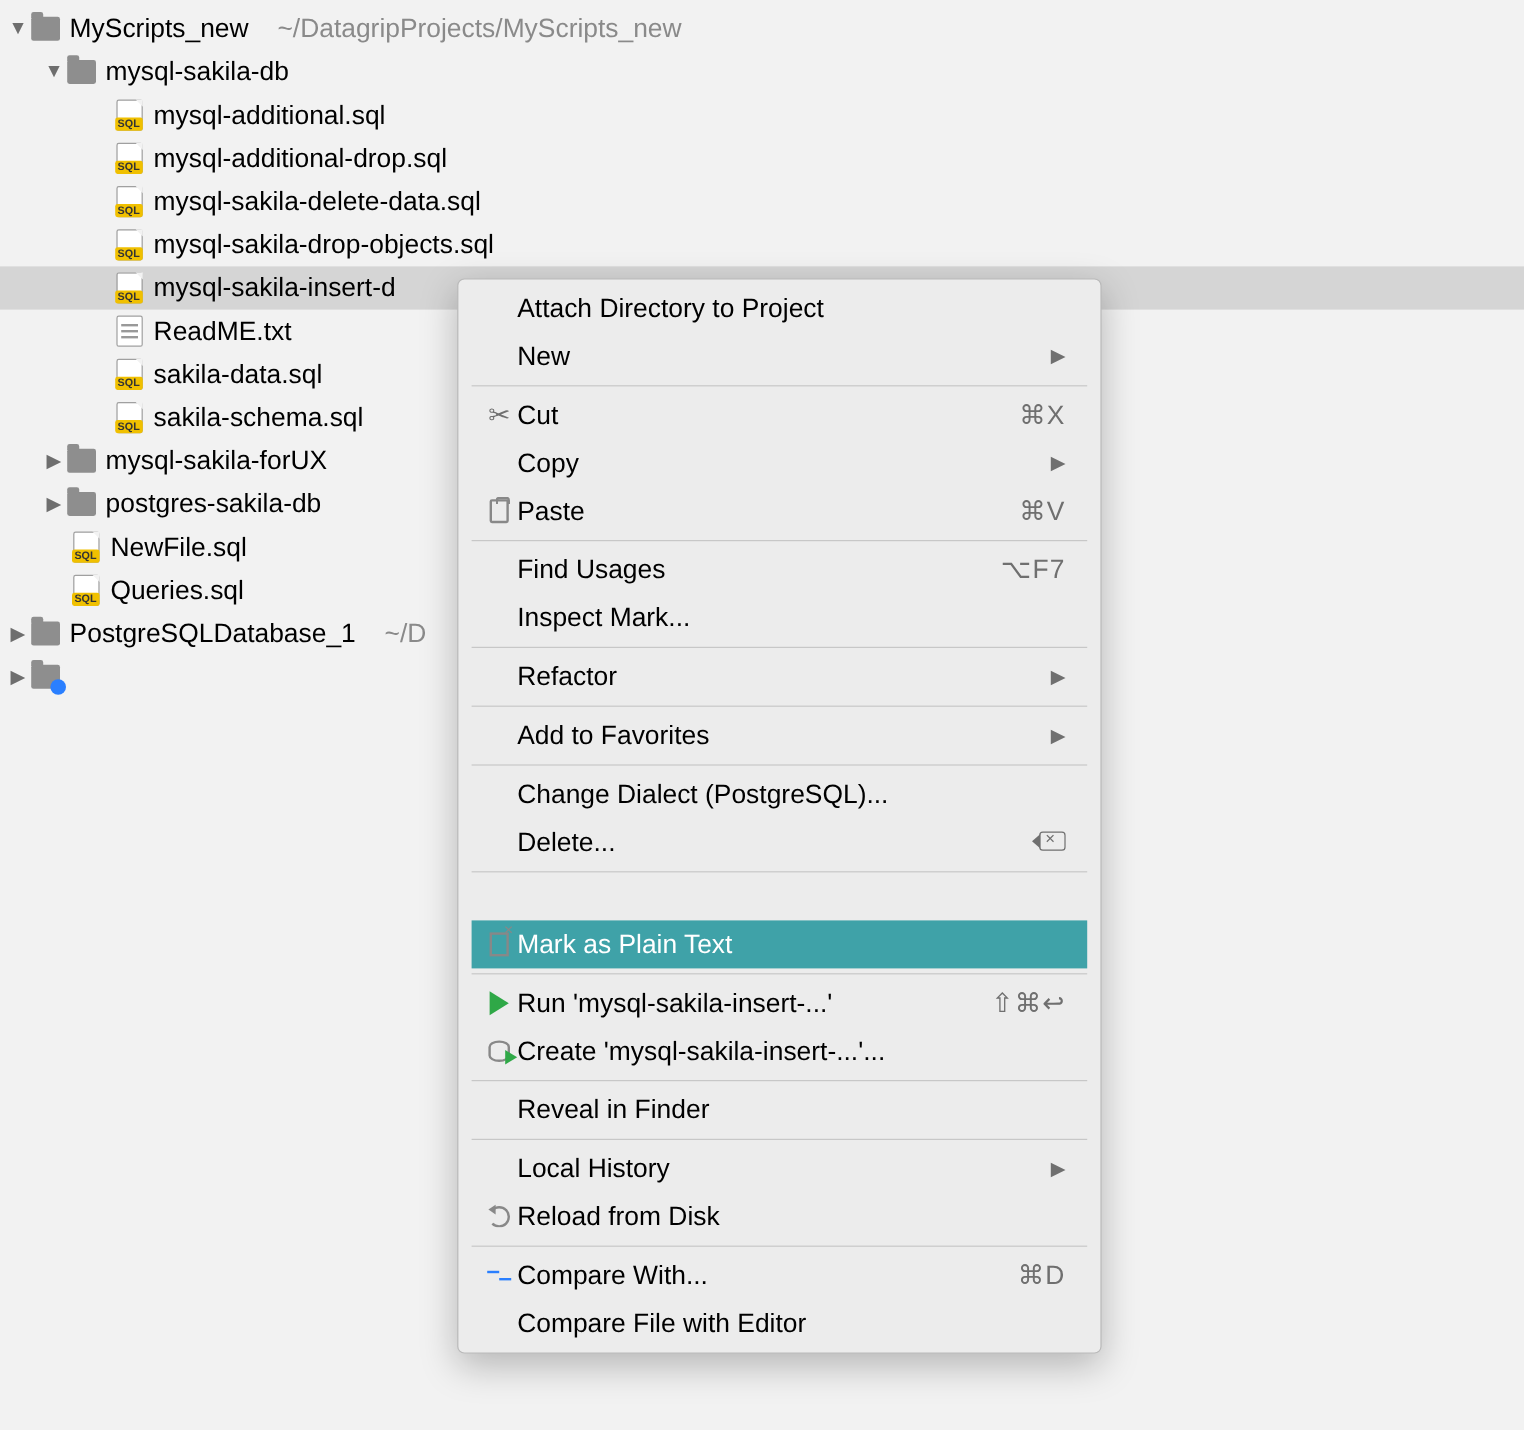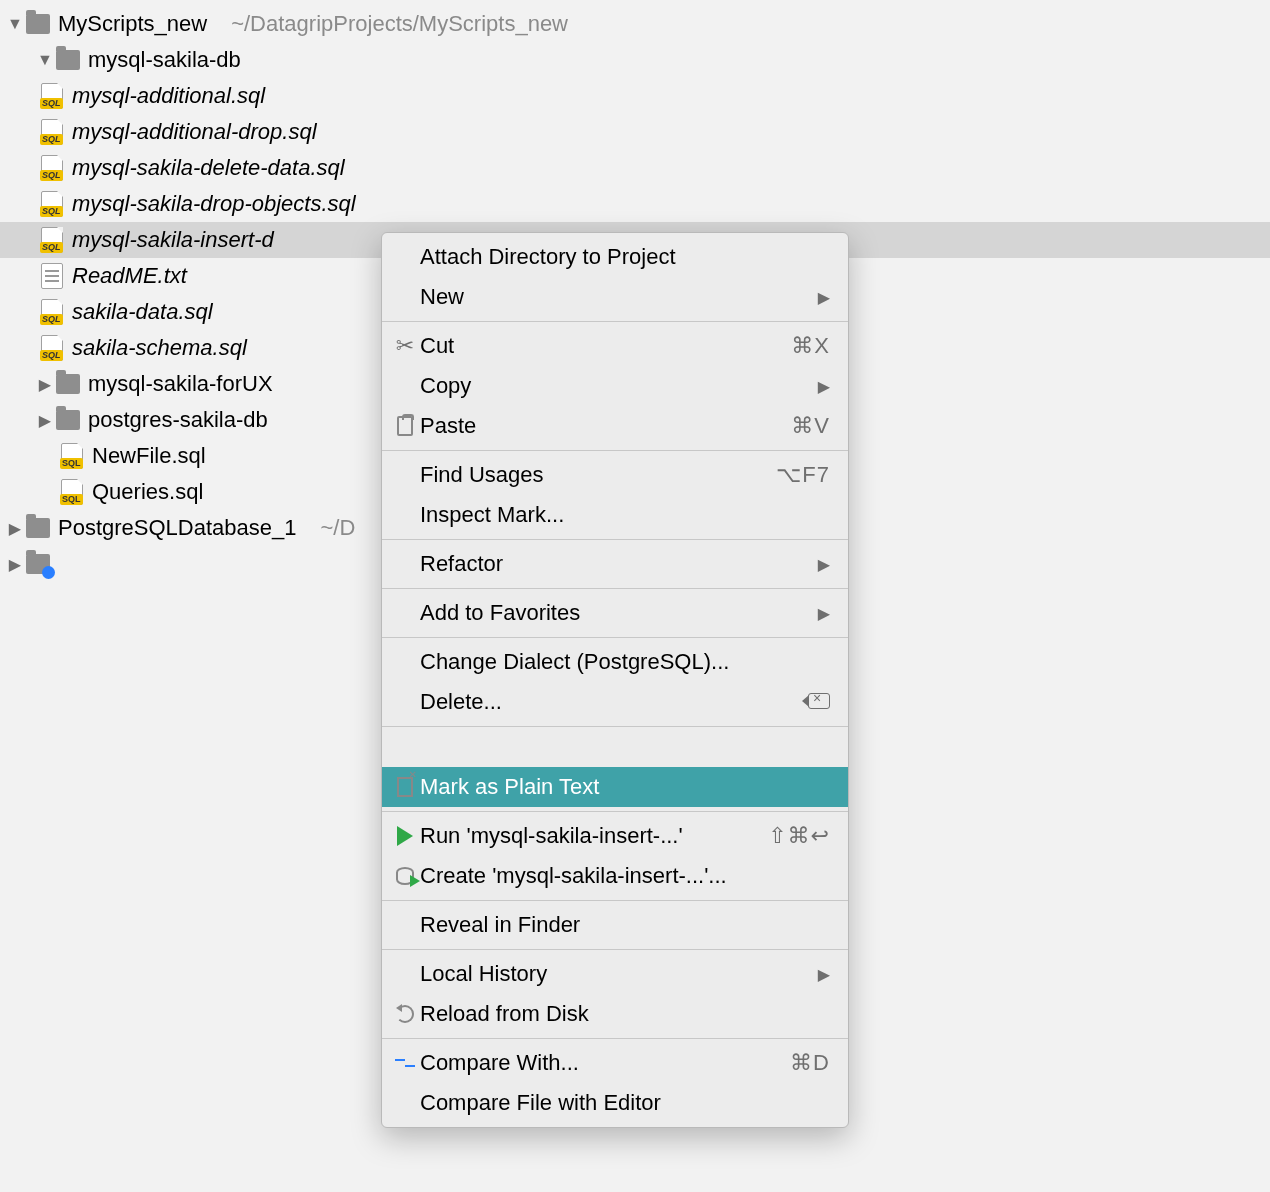--- a/index.html
+++ b/index.html
@@ -20,21 +20,21 @@
     display: flex;
     align-items: center;
     height: 36px;
     white-space: nowrap;
   }
   .row.selected {
     background: #d5d5d5;
   }
   .indent0 { padding-left: 4px; }
   .indent1 { padding-left: 34px; }
-  .indent2 { padding-left: 40px; font-style: italic; }
+  .indent2 { padding-left: 96px; }
   .indent1b { padding-left: 60px; }
   .arrow {
     width: 22px;
     display: inline-flex;
     justify-content: center;
     align-items: center;
     color: #6e6e6e;
     font-size: 16px;
   }
   .ic {
@@ -123,26 +123,26 @@
     background:#2a7fff;
   }
   .label { color:#000; }
   .path  { color:#8a8a8a; margin-left: 24px; }
 
   
   .ctxmenu {
     position: absolute;
     left: 381px;
     top: 232px;
-    width: 468px;
+    width: 537px;
     background: #ececec;
     border: 1px solid #b9b9b9;
     border-radius: 6px;
     box-shadow: 0 10px 30px rgba(0,0,0,.25);
-    padding: 4px 0;
+    padding: 4px 11px;
   }
   .mi {
     display:flex;
     align-items:center;
     height: 40px;
     padding: 0 18px 0 8px;
     font-size: 22px;
     color:#000;
   }
   .mi .mic {

